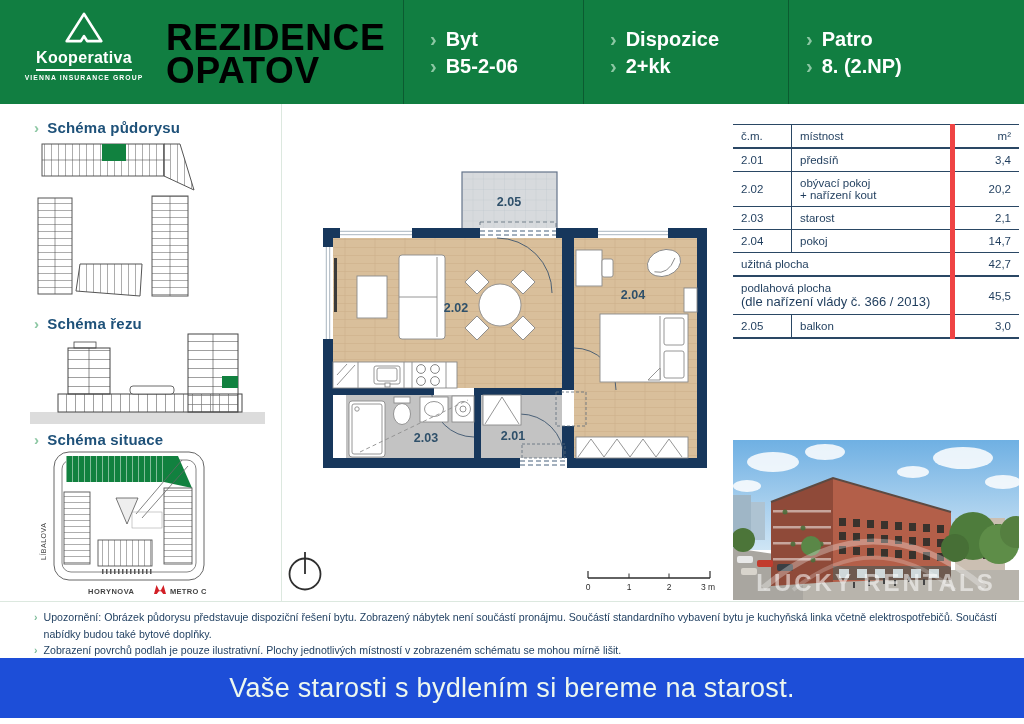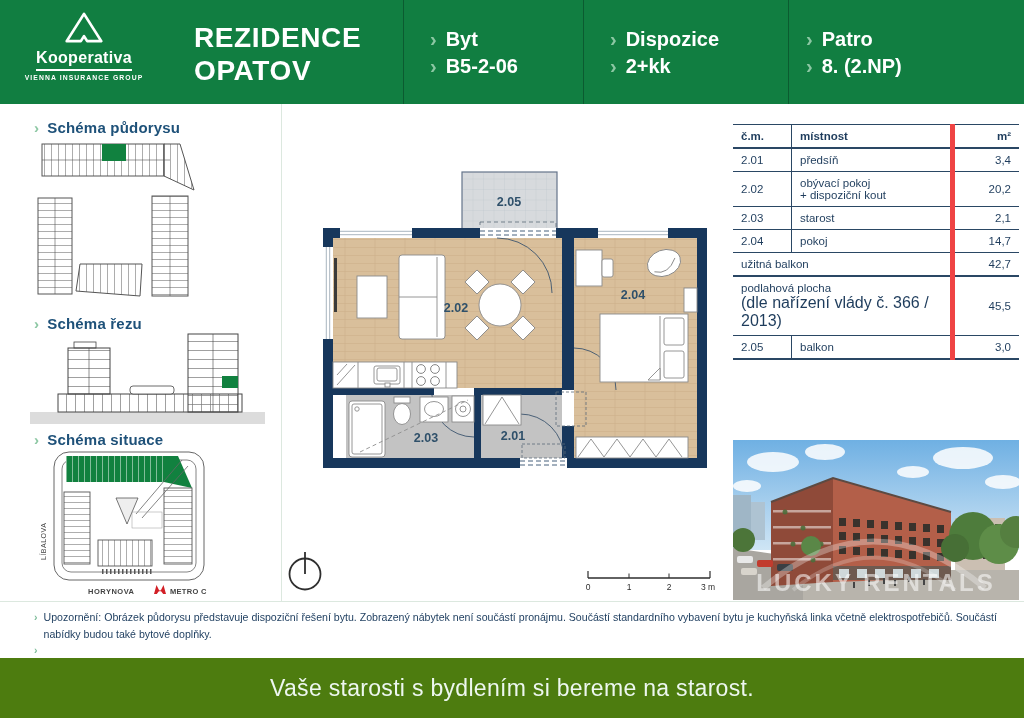--- a/index.html
+++ b/index.html
@@ -7,52 +7,52 @@
         font-family:"Liberation Sans",sans-serif;}
   .abs{position:absolute;}
 
   
   .header{position:absolute;left:0;top:0;width:1024px;height:104px;background:#117E41;}
   .hdiv{position:absolute;top:0;width:1px;height:104px;background:#0B5B30;}
   .brand{position:absolute;left:24px;top:11px;width:120px;text-align:center;color:#fff;}
   .brand-name{display:inline-block;font-size:16px;font-weight:700;letter-spacing:.3px;
               border-bottom:2px solid #fff;padding-bottom:2px;margin-top:1px;}
   .brand-sub{font-size:6.8px;font-weight:700;letter-spacing:1.1px;margin-top:3px;}
-  .htitle{position:absolute;left:166px;top:21px;color:#ffffff;font-size:28px;font-weight:800;
-          line-height:33px;letter-spacing:.6px;margin-left:28px;}
+  .htitle{position:absolute;left:166px;top:21px;color:#000000;font-size:37px;font-weight:800;
+          line-height:33px;letter-spacing:.6px;}
   .hfield{position:absolute;top:26px;color:#fff;font-size:20px;font-weight:700;line-height:27px;}
   .hline{display:flex;align-items:baseline;}
   .chev{color:#8CC7A3;margin-right:9px;font-weight:700;}
 
   
   .sideheading{position:absolute;display:flex;align-items:baseline;color:#1E5179;
                font-size:15px;font-weight:600;letter-spacing:.2px;}
   .sideheading .chev{margin-right:8px;font-size:15px;}
   .vdivider{position:absolute;left:281px;top:104px;width:1px;height:497px;background:#DCE8DF;}
   .hdivider{position:absolute;left:0;top:601px;width:1024px;height:1px;background:#DCE8DF;}
 
   
   .spec{position:absolute;left:733px;top:124px;width:286px;border-collapse:collapse;
         color:#1E3C5C;font-size:11.5px;border-bottom:2px solid #2A4764;}
   .spec tr{border-top:1px solid #2A4764;}
   .spec tr.h{border-bottom:2px solid #2A4764;}
   .spec tr.s2{border-top:2px solid #2A4764;}
   .spec th,.spec td{padding:5px 8px;text-align:left;font-weight:400;vertical-align:middle;}
-  .spec tr.h th{font-weight:700;}
+  .spec tr.h th{font-weight:400;}
   .spec .c1{width:42px;border-right:1px solid #2A4764;}
   .spec .c3{width:48px;border-left:5px solid #ef4444;text-align:right;}
-  .sub{font-size:16px;}
+  .sub{font-size:13px;}
 
   
   .disclaimer{position:absolute;left:34px;top:609px;width:980px;color:#1C3C5E;
               font-size:10.6px;line-height:16.5px;}
   .disclaimer .chev{color:#7FBD9B;margin-right:6px;}
   .dline{display:flex;align-items:baseline;}
-  .footer{position:absolute;left:0;top:658px;width:1024px;height:60px;background:#4d7c0f;
-          color:#EDF7EF;font-size:23px;font-weight:500;text-align:center;line-height:60px;
+  .footer{position:absolute;left:0;top:658px;width:1024px;height:60px;background:#1d4ed8;
+          color:#EDF7EF;font-size:27px;font-weight:500;text-align:center;line-height:60px;
           letter-spacing:.3px;}
   svg text{font-family:"Liberation Sans",sans-serif;}
 </style>
 </head>
 <body>
 
 <div class="page">
 
   <header class="header">
     <div class="hdiv" style="left:403px"></div>
@@ -348,36 +348,36 @@
       </tr>
       <tr>
         <td class="c1">2.01</td>
         <td class="c2">předsíň</td>
         <td class="c3">3,4</td>
       </tr>
       <tr>
         <td class="c1">2.02</td>
         <td class="c2">
           <div>obývací pokoj</div>
-          <div>+ dispoziční kout</div>
+          <div>+ nařízení kout</div>
         </td>
         <td class="c3">20,2</td>
       </tr>
       <tr>
         <td class="c1">2.03</td>
         <td class="c2">starost</td>
         <td class="c3">2,1</td>
       </tr>
       <tr>
         <td class="c1">2.04</td>
         <td class="c2">pokoj</td>
         <td class="c3">14,7</td>
       </tr>
       <tr class="s1">
-        <td colspan="2">užitná balkon</td>
+        <td colspan="2">užitná plocha</td>
         <td class="c3">42,7</td>
       </tr>
       <tr class="s2">
         <td colspan="2">
           <div>podlahová plocha</div>
           <div class="sub">(dle nařízení vlády č. 366 / 2013)</div>
         </td>
         <td class="c3">45,5</td>
       </tr>
       <tr>
@@ -506,20 +506,21 @@
 
   <div class="hdivider"></div>
 
   <div class="disclaimer">
     <div class="dline">
       <span class="chev">›</span>
       <span>Upozornění: Obrázek půdorysu představuje dispoziční řešení bytu. Zobrazený nábytek není součástí pronájmu. Součástí standardního vybavení bytu je kuchyňská linka včetně elektrospotřebičů. Součástí nabídky budou také bytové doplňky.</span>
     </div>
     <div class="dline">
       <span class="chev">›</span>
+      <span>Zobrazení povrchů podlah je pouze ilustrativní. Plochy jednotlivých místností v zobrazeném schématu se mohou mírně lišit.</span>
     </div>
   </div>
 
   <footer class="footer">
     <span>Vaše starosti s bydlením si bereme na starost.</span>
   </footer>
 
 </div>
 
 </body></html>

